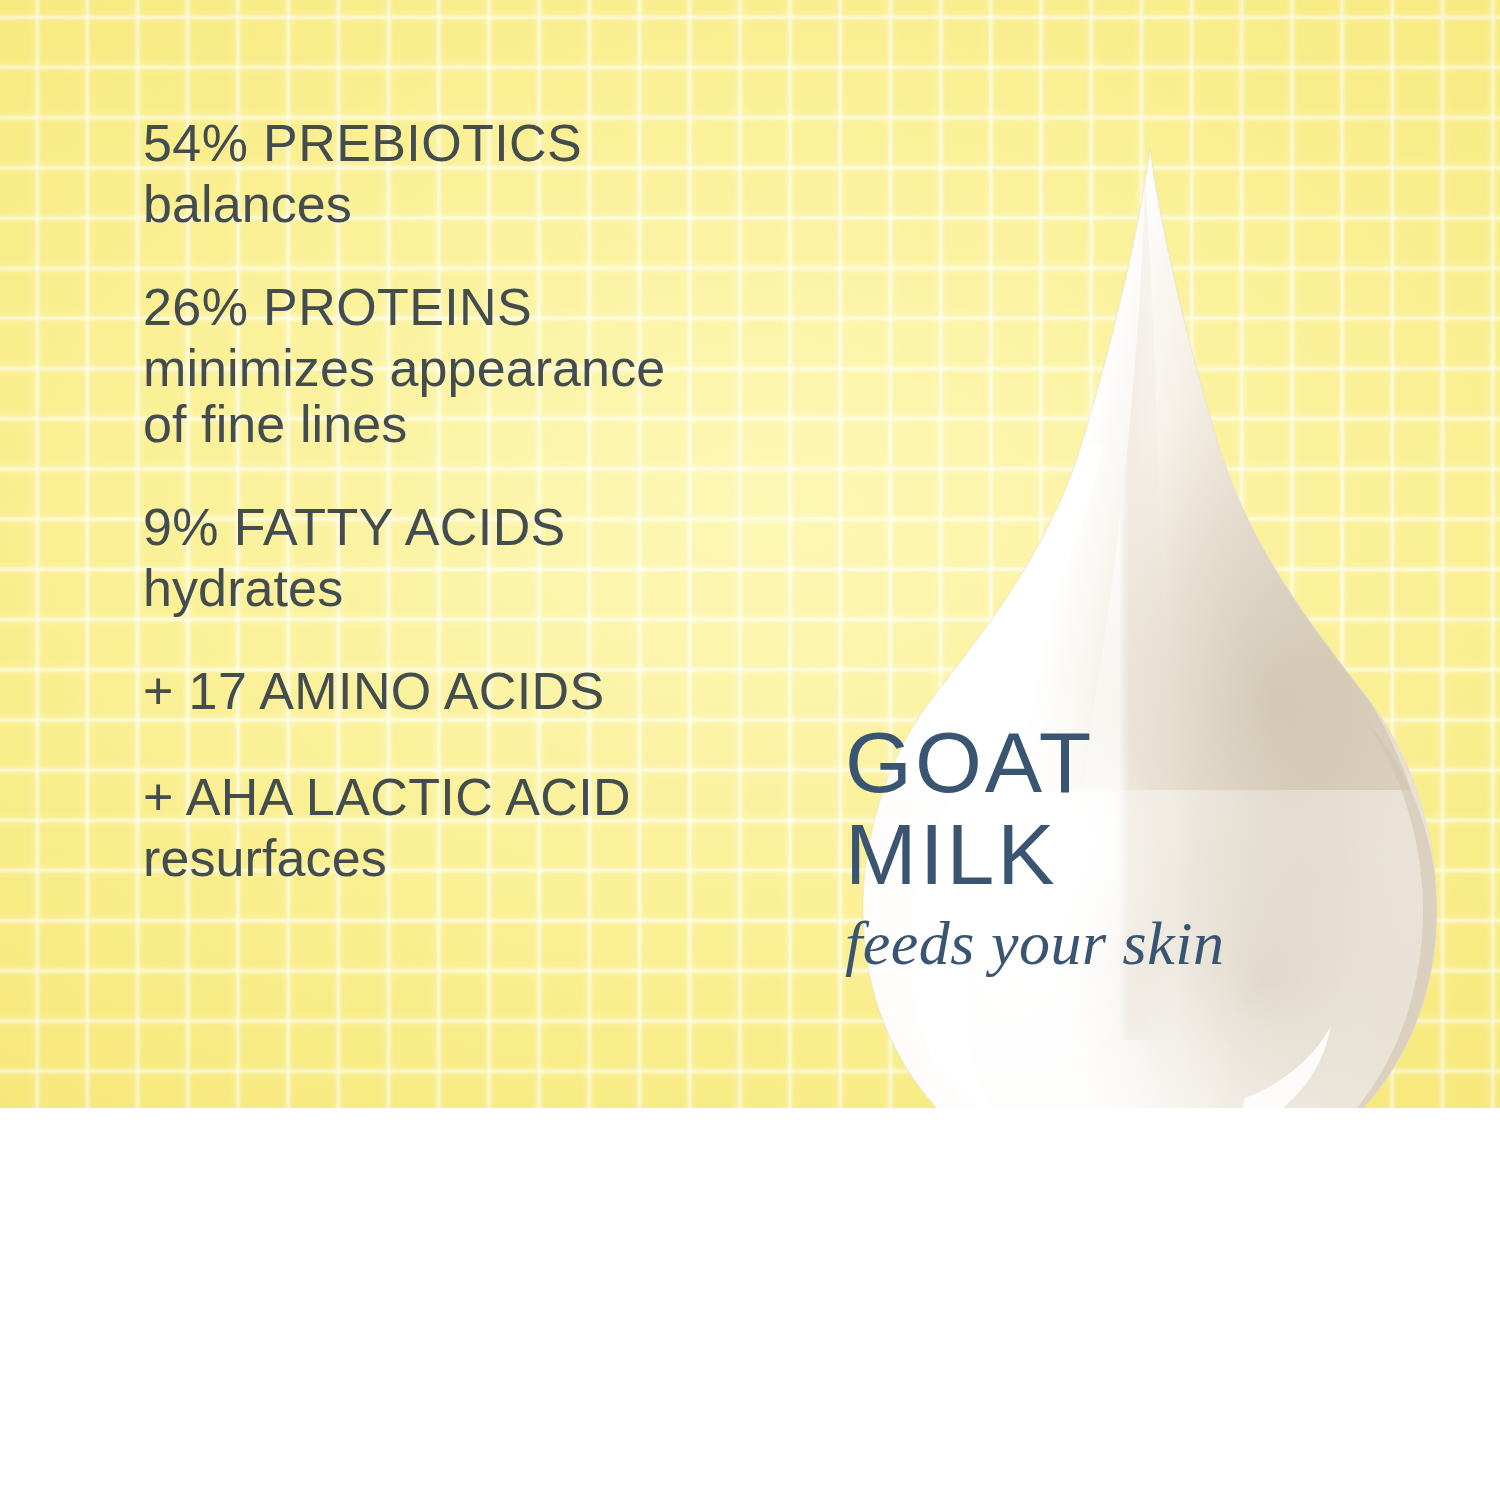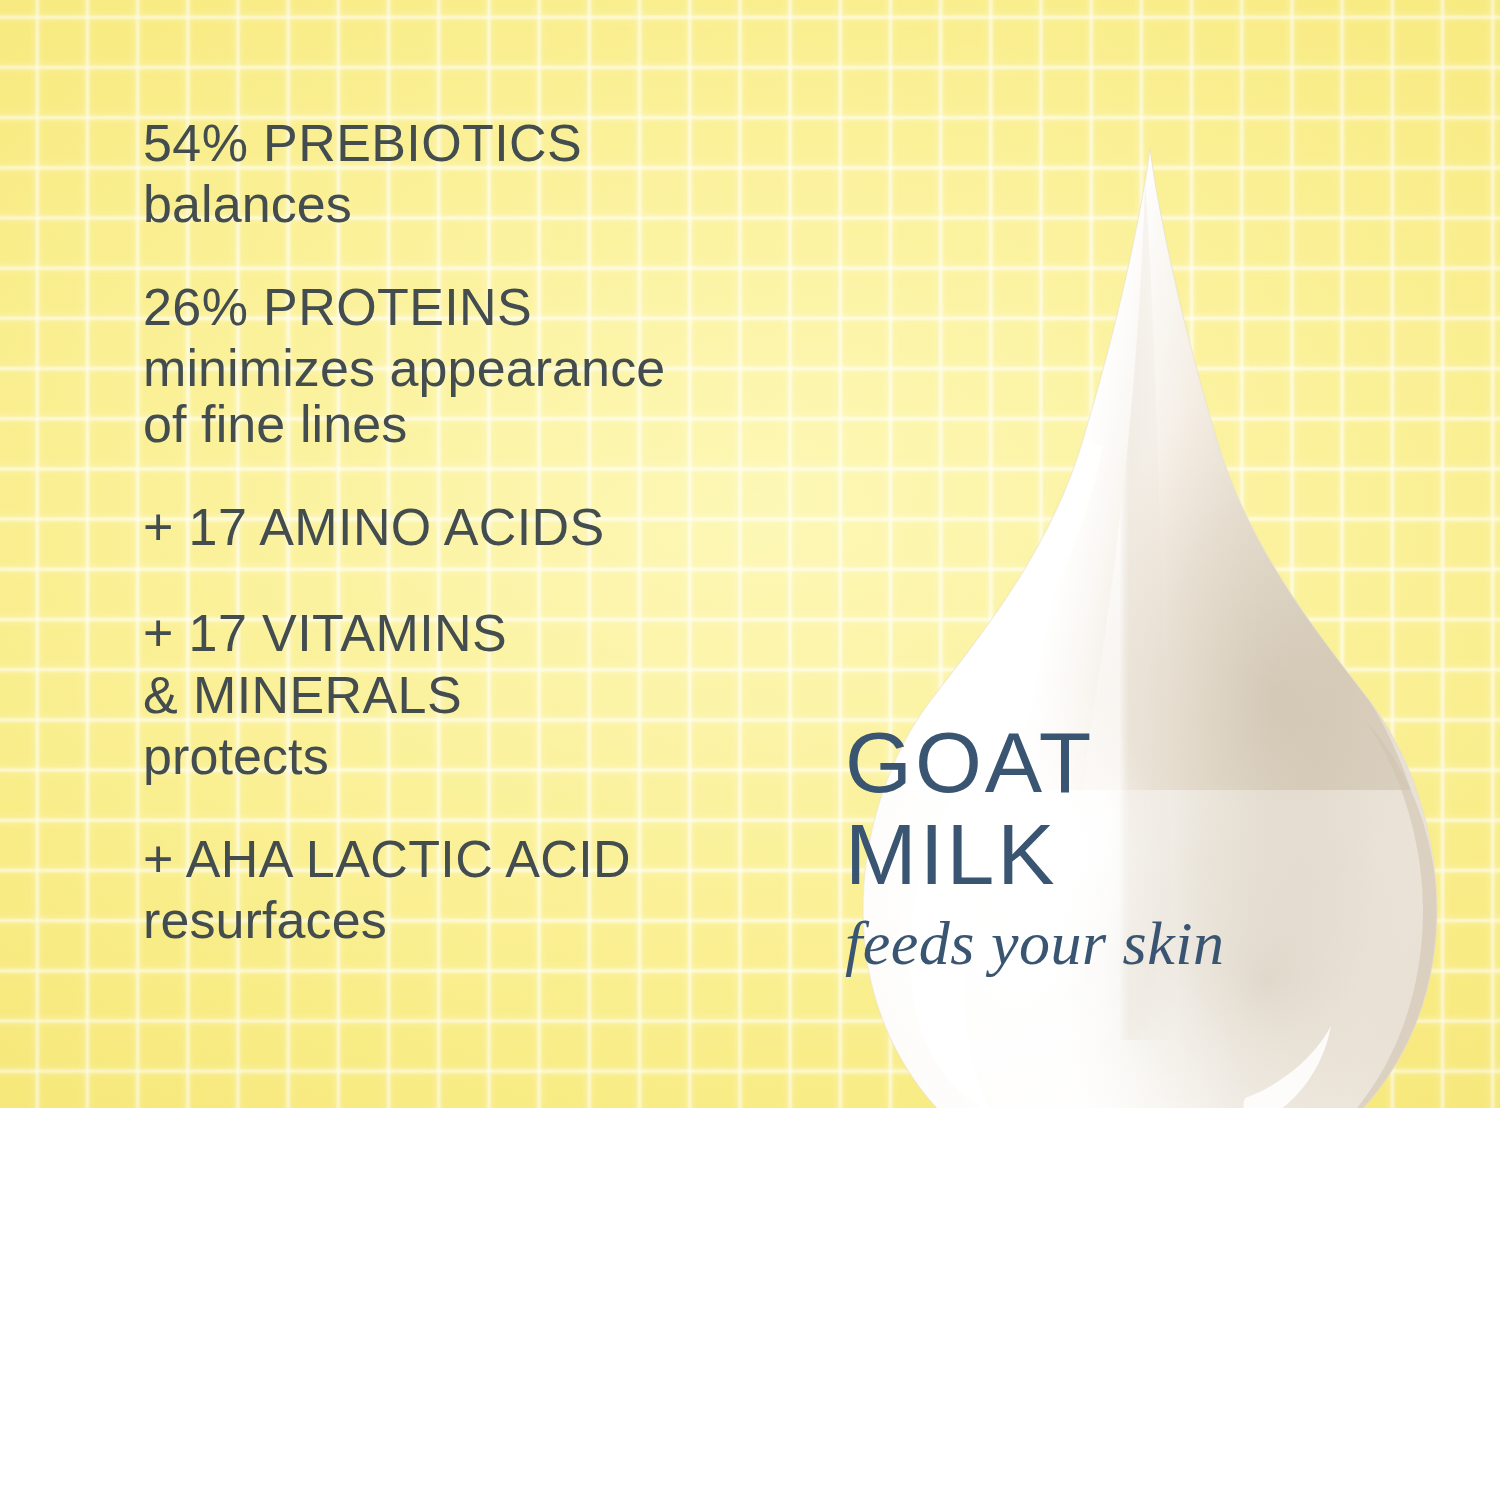--- a/index.html
+++ b/index.html
@@ -144,31 +144,28 @@
       <p class="b-sub">balances</p>
     </div>
 
     <div class="benefit">
       <p class="b-title">26% PROTEINS</p>
       <p class="b-sub">minimizes appearance
 of fine lines</p>
     </div>
 
     <div class="benefit">
+      <p class="b-title">9% FATTY ACIDS</p>
+      <p class="b-sub">hydrates</p>
     </div>
 
     <div class="benefit">
       <p class="b-title">+ 17 AMINO ACIDS</p>
     </div>
 
-    <div class="benefit">
-      <p class="b-title">+ 17 VITAMINS
-&amp; MINERALS</p>
-      <p class="b-sub">protects</p>
-    </div>
 
     <div class="benefit">
       <p class="b-title">+ AHA LACTIC ACID</p>
       <p class="b-sub">resurfaces</p>
     </div>
 
   </div>
 
   <div class="droplet-wrap">
     <svg class="droplet-svg" viewBox="0 0 610 1090" xmlns="http://www.w3.org/2000/svg">

